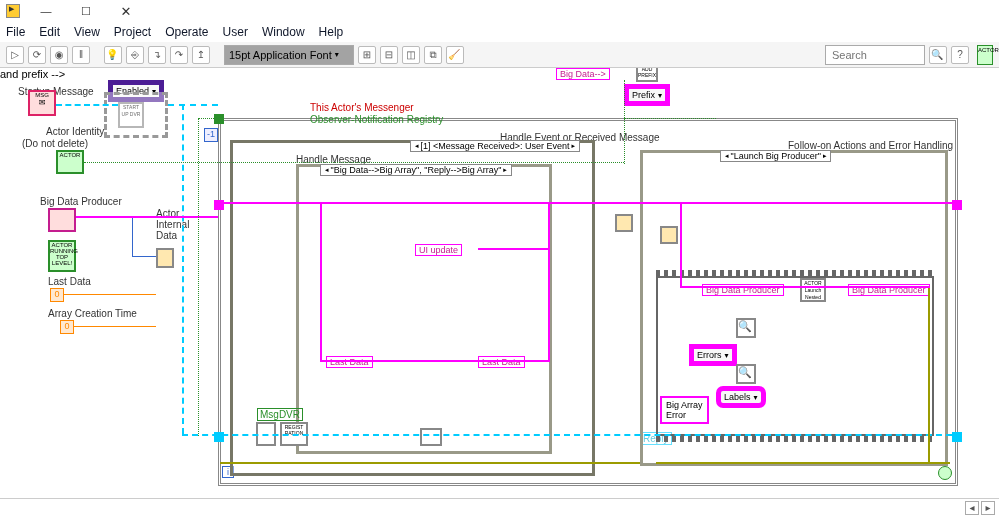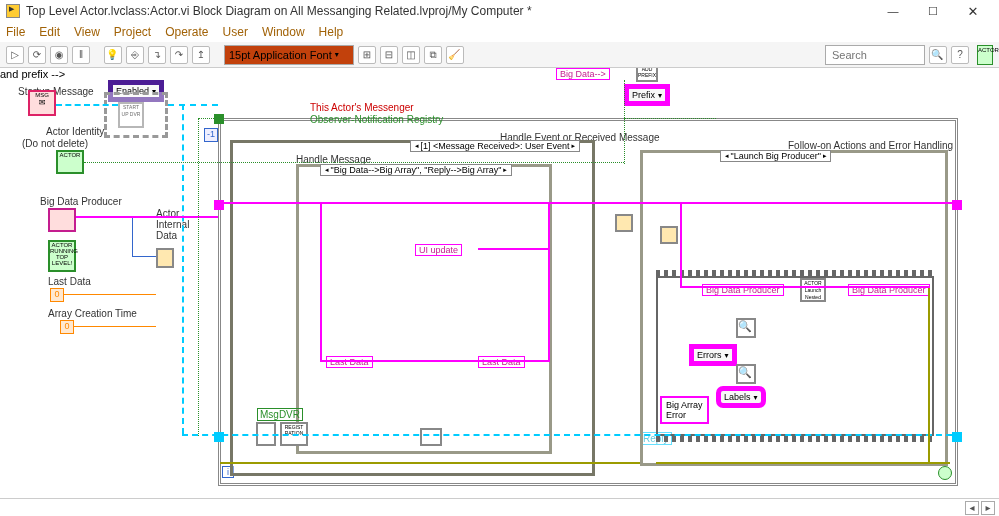--- a/index.html
+++ b/index.html
@@ -4,24 +4,24 @@
 <style>
 * { box-sizing: border-box; margin: 0; padding: 0; }
 body { font-family: "Segoe UI", Tahoma, sans-serif; font-size: 11px; background: #fff; width: 999px; height: 516px; overflow: hidden; position: relative; }
 .titlebar { height: 22px; display: flex; align-items: center; padding: 0 6px; background: #fff; }
 .titlebar .icon { width: 14px; height: 14px; background: #ffcc33; border: 1px solid #888; margin-right: 6px; position: relative; }
 .titlebar .icon::after { content: "▶"; position: absolute; font-size: 7px; left: 2px; top: 0px; color: #333; }
 .titlebar .title { flex: 1; font-size: 12px; color: #333; }
 .winbtns { display: flex; gap: 0; }
 .winbtn { width: 40px; height: 20px; display: flex; align-items: center; justify-content: center; font-size: 11px; color: #333; }
 .winbtn:last-child { font-size: 13px; }
-.menubar { height: 20px; display: flex; align-items: center; padding: 0 6px; gap: 14px; font-size: 12px; color: #a16207; }
+.menubar { height: 20px; display: flex; align-items: center; padding: 0 6px; gap: 14px; font-size: 12px; color: #0f172a; }
 .toolbar { height: 26px; display: flex; align-items: center; padding: 2px 6px; gap: 4px; border-bottom: 1px solid #ccc; background: #f5f5f5; }
 .tbtn { width: 18px; height: 18px; border: 1px solid #bbb; background: #fff; border-radius: 2px; display: flex; align-items: center; justify-content: center; font-size: 10px; color: #555; }
-.fontbox { height: 20px; border: 1px solid #aaa; background: #c2410c; padding: 0 4px; font-size: 11px; display: flex; align-items: center; min-width: 130px; }
+.fontbox { height: 20px; border: 1px solid #aaa; background: #a3a3a3; padding: 0 4px; font-size: 11px; display: flex; align-items: center; min-width: 130px; }
 .searchbox { margin-left: auto; height: 20px; border: 1px solid #aaa; background: #fff; padding: 0 6px; font-size: 11px; color: #888; width: 100px; }
 .sidebox { width: 16px; height: 20px; border: 1px solid #aaa; background: #fff; margin-left: 4px; }
 .canvas { position: relative; width: 100%; height: 430px; background: #fff; overflow: hidden; }
 .lbl { position: absolute; font-size: 10px; color: #333; white-space: nowrap; }
 .control { position: absolute; border: 5px solid #4c1d95; background: #f8f8f8; font-size: 9px; padding: 1px 3px; display: flex; align-items: center; }
 .dropdown::after { content: "▾"; margin-left: 3px; font-size: 8px; }
 .node { position: absolute; border: 2px solid #888; background: #fff; }
 .actorterm { position: absolute; width: 28px; height: 24px; border: 2px solid #c41d8f; background: #fdd; }
 .actorterm2 { position: absolute; width: 28px; height: 24px; border: 2px solid #2a8f2a; background: #cfc; font-size:6px; text-align:center; }
 .struct { position: absolute; border: 3px solid #888; background: rgba(255,255,255,0.4); }
@@ -54,21 +54,20 @@
 .flat-seq::before { top: -8px; }
 .flat-seq::after { bottom: -8px; }
 .num { position:absolute; width:14px; height:14px; border:1px solid #3366cc; color:#3366cc; background:#eef; font-size:9px; text-align:center; }
 .orangeterm { position:absolute; width:14px; height:14px; border:1px solid #ff8800; color:#ff8800; background:#ffe8d0; font-size:9px; text-align:center; }
 </style>
 </head>
 <body>
 
 <div class="titlebar">
   <div class="icon"></div>
-  <div class="title">Top Level Actor.lvclass:Actor.vi Block Diagram on All Messanging Related.lvproj/My Computer *</div>
   <div class="winbtns">
     <div class="winbtn">—</div>
     <div class="winbtn">☐</div>
     <div class="winbtn">✕</div>
   </div>
 </div>
 
 <div class="menubar">
   <span>File</span>
   <span>Edit</span>

